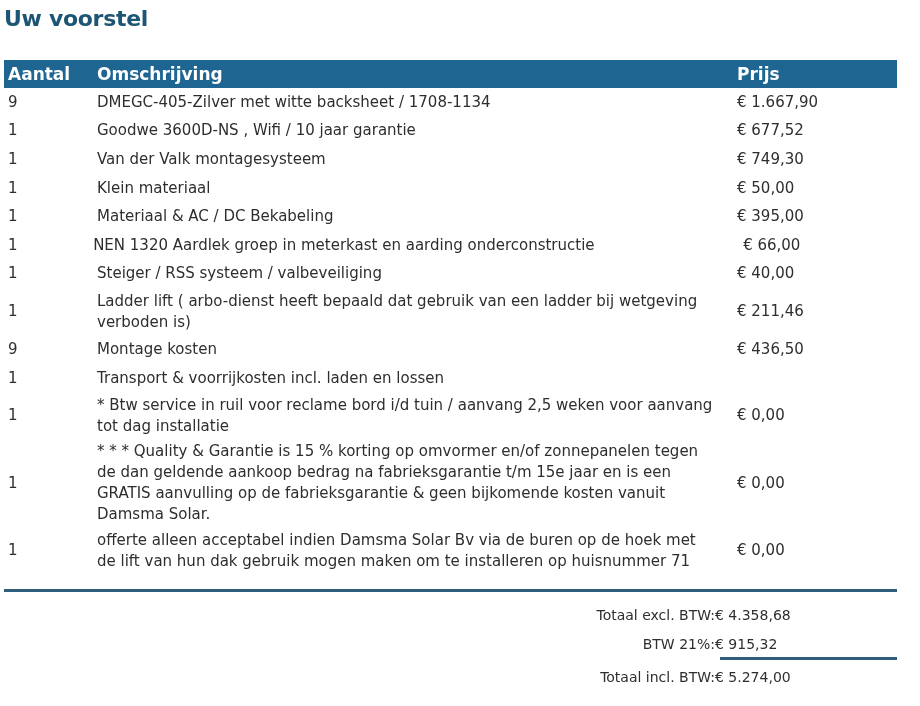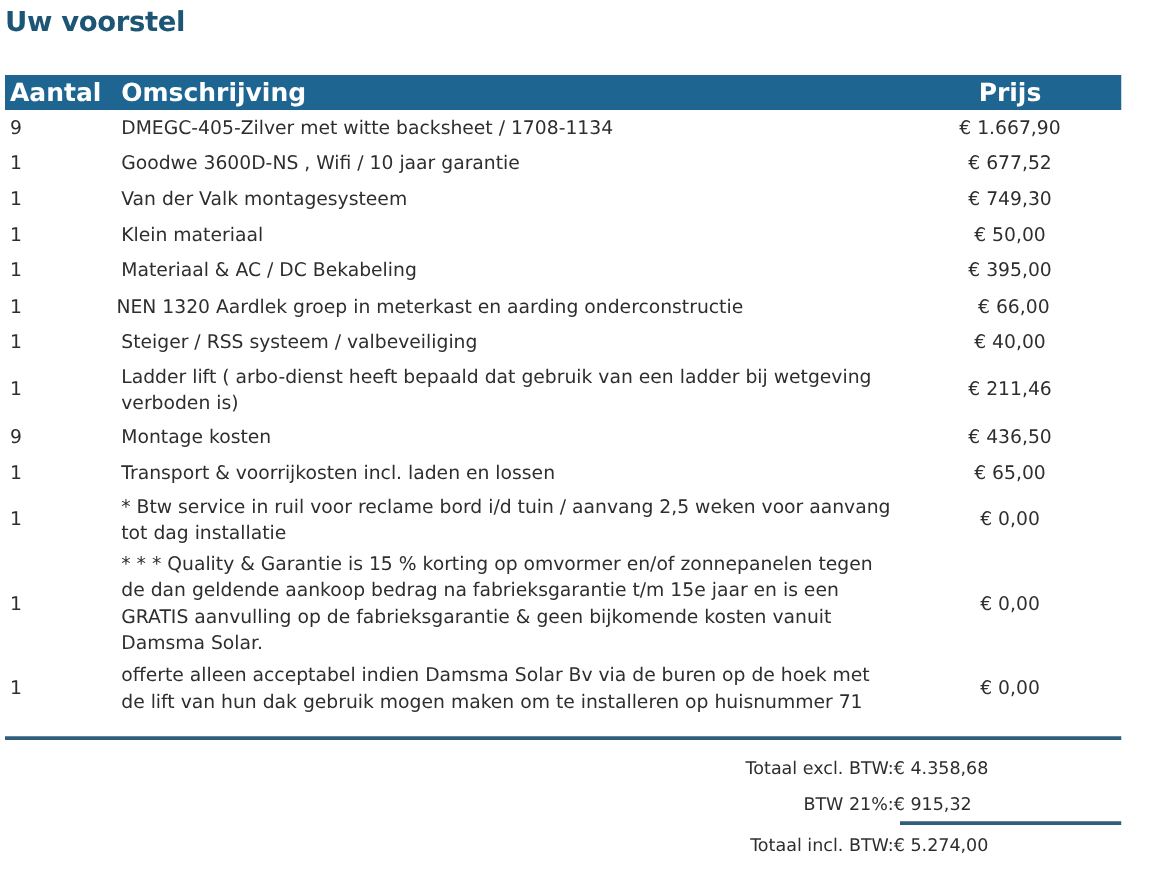--- a/index.html
+++ b/index.html
@@ -30,25 +30,25 @@
       top: 60px;
       width: 893px;
     }
     .thead {
       display: flex;
       align-items: center;
       height: 28px;
       background: #1e6592;
       color: #ffffff;
       font-weight: bold;
-      font-size: 20px;
+      font-size: 17px;
     }
     .col-qty { width: 93px; padding-left: 4px; box-sizing: border-box; }
     .col-desc { flex: 1; }
-    .col-price { width: 160px; text-align: center; padding-right: 18px; box-sizing: border-box; }
+    .col-price { width: 160px; text-align: left; padding-right: 18px; box-sizing: border-box; }
     .row {
       display: flex;
       align-items: center;
       font-size: 15px;
       line-height: 21px;
       color: #2e2e2e;
     }
     .row .col-desc { padding-right: 10px; }
     .row.h1 { height: 28.6px; }
     .row.h2 { height: 47px; }
@@ -159,21 +159,20 @@
     <div class="col-desc">
         <span class="desc-text">Montage kosten</span>
       </div>
     <div class="col-price">€ 436,50</div>
   </div>
   <div class="row h1">
     <div class="col-qty">1</div>
     <div class="col-desc">
         <span class="desc-text">Transport &amp; voorrijkosten incl. laden en lossen</span>
       </div>
-    <div class="col-price">€ 65,00</div>
   </div>
   <div class="row h2">
     <div class="col-qty">1</div>
     <div class="col-desc">
         <span class="desc-text">* Btw service in ruil voor reclame bord i/d tuin / aanvang 2,5 weken voor aanvang tot dag installatie</span>
       </div>
     <div class="col-price">€ 0,00</div>
   </div>
   <div class="row h4">
     <div class="col-qty">1</div>

